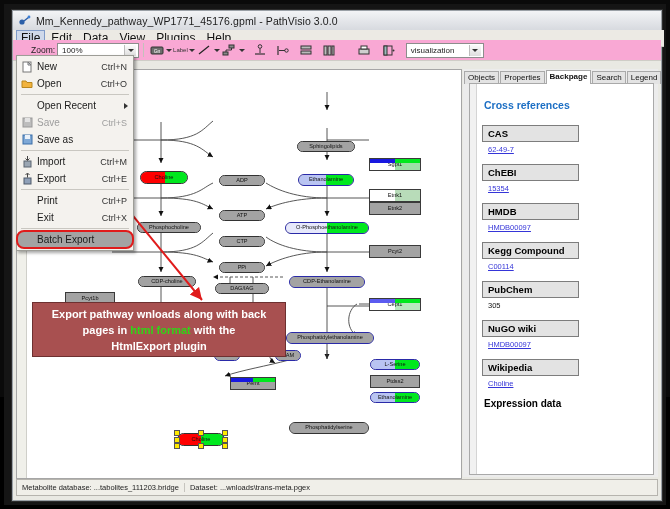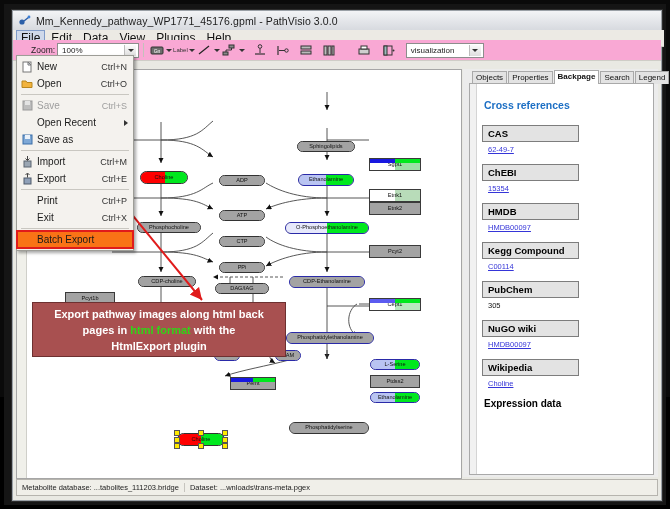--- a/index.html
+++ b/index.html
@@ -51,25 +51,25 @@
   
   .filemenu{position:absolute;left:3px;top:44px;width:116px;background:#f4f2ee;
      border:1px solid #9d9d97;box-shadow:2px 2px 3px rgba(0,0,0,.35);z-index:40;padding:2px 0;}
   .fm-row{height:17px;display:flex;align-items:center;font-size:10px;color:#1a1a1a;position:relative;justify-content:flex-end;}
   .fm-ico{width:20px;height:15px;display:flex;align-items:center;justify-content:center;flex:0 0 auto;}
   .fm-lbl{flex:1;}
   .fm-acc{font-size:9px;color:#333;padding-right:6px;}
   .fm-row.disabled .fm-lbl,.fm-row.disabled .fm-acc{color:#9e9e9e;}
   .fm-sep{height:1px;background:#c9c7c1;margin:2px 4px;}
   .fm-arrow{position:absolute;right:5px;top:6px;border-top:3px solid transparent;border-bottom:3px solid transparent;border-left:4px solid #333;}
-  .fm-row.highlight{outline:2px solid #e01b1b;outline-offset:-1px;background:#f97316;}
+  .fm-row.highlight{outline:2px solid #e01b1b;outline-offset:-1px;background:#a3a3a3;border-radius:7px;}
 
   
   .rpanel{position:absolute;left:450px;top:58px;width:195px;height:408px;background:#ececec;}
-  .rtabs{position:absolute;left:0;top:0;height:15px;display:flex;align-items:flex-end;padding-left:9px;}
+  .rtabs{position:absolute;left:0;top:0;height:15px;display:flex;align-items:flex-end;padding-left:1px;}
   .rtab{font-size:8px;color:#111;background:#e3e3e3;border:1px solid #a9a9a9;border-bottom:none;
         padding:1px 3px 1px 3px;margin-right:1px;line-height:10px;}
   .rtab.sel{background:#fff;font-weight:bold;padding-bottom:2px;position:relative;z-index:3;}
   .rbody{position:absolute;left:6px;top:14px;right:4px;bottom:2px;background:#fff;border:1px solid #a9a9a9;overflow:hidden;}
   .rscroll{position:absolute;left:0;top:0;width:6px;height:100%;background:#f1f1f1;border-right:1px solid #d4d4d4;}
   .rcontent{position:absolute;left:8px;top:0;right:2px;bottom:0;padding:6px 4px 0 4px;}
   .xref-title{color:#1d6fc4;font-weight:bold;font-size:10.5px;margin:9px 0 14px 2px;}
   .db-box{background:#e3e3e3;border:1px solid #7d7d7d;padding:2px 5px;font-weight:bold;font-size:9.5px;color:#000;
           width:85px;margin-bottom:3px;}
   .db-val{font-size:7.5px;color:#3535d8;text-decoration:underline;margin:0 0 10px 6px;}
@@ -504,21 +504,21 @@
       <defs>
         <marker id="rah" markerWidth="8" markerHeight="8" refX="6" refY="3" orient="auto">
           <path d="M0,0 L6,3 L0,6 z" fill="#e01b1b"></path>
         </marker>
       </defs>
       <path d="M-20,-20 L185,230" stroke="#e01b1b" stroke-width="2" fill="none" marker-end="url(#rah)"></path>
     </svg>
 
     <div class="callout" style="left:15px;top:232px;">
       <div>
-        <span>Export pathway images along html back</span><br>
+        <span>Export pathway wnloads along with back</span><br>
         <span>pages in </span><span class="hl">html format</span><span> with the</span><br>
         <span>HtmlExport plugin</span>
       </div>
     </div>
   </div>
 
   <div class="filemenu">
         <div class="fm-row">
           <span class="fm-ico">
             <svg width="11" height="12">
@@ -532,35 +532,35 @@
         <div class="fm-row">
           <span class="fm-ico">
             <svg width="12" height="11">
               <path d="M1 3 h4 l1 1.5 h5 v5 h-10z" fill="#f2b33d" stroke="#b8861f"></path>
             </svg>
           </span>
           <span class="fm-lbl">Open</span>
           <span class="fm-acc">Ctrl+O</span>
         </div>
         <div class="fm-sep"></div>
+        <div class="fm-row">
+          <span class="fm-ico"></span>
+          <span class="fm-lbl">Open Recent</span>
+          <span class="fm-acc"></span>
+          <span class="fm-arrow"></span>
+        </div>
         <div class="fm-row disabled">
           <span class="fm-ico">
             <svg width="11" height="11">
               <rect x="1" y="1" width="9" height="9" fill="#bdbdbd" stroke="#999"></rect>
               <rect x="3" y="1" width="5" height="4" fill="#e3e3e3"></rect>
             </svg>
           </span>
           <span class="fm-lbl">Save</span>
           <span class="fm-acc">Ctrl+S</span>
-        </div>
-        <div class="fm-row">
-          <span class="fm-ico"></span>
-          <span class="fm-lbl">Open Recent</span>
-          <span class="fm-acc"></span>
-          <span class="fm-arrow"></span>
         </div>
         <div class="fm-row">
           <span class="fm-ico">
             <svg width="11" height="11">
               <rect x="1" y="1" width="9" height="9" fill="#7ea8d6" stroke="#3b6ea8"></rect>
               <rect x="3" y="1" width="5" height="4" fill="#eaf1f9"></rect>
             </svg>
           </span>
           <span class="fm-lbl">Save as</span>
           <span class="fm-acc"></span>

